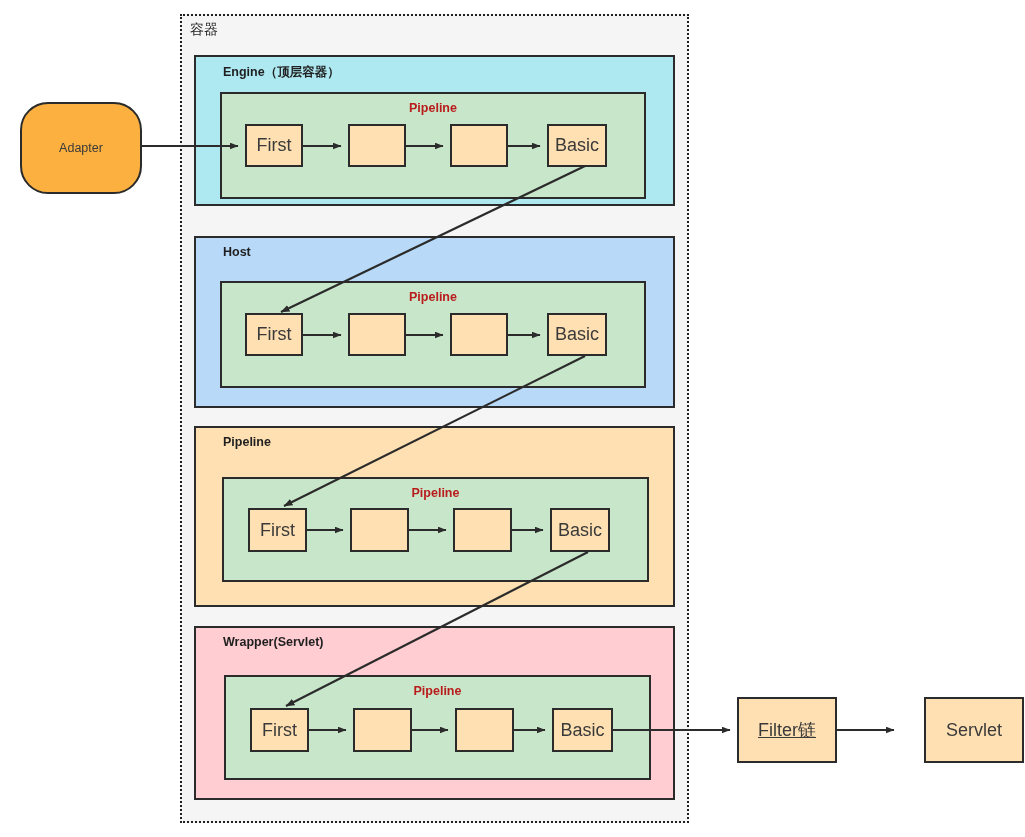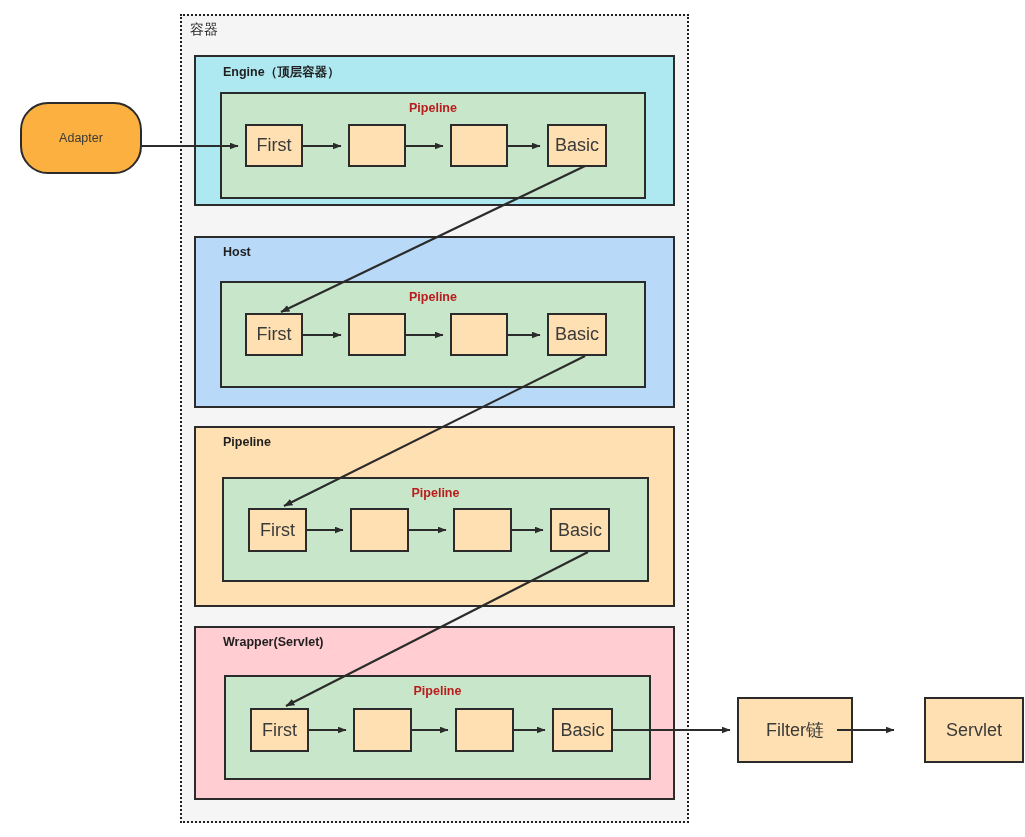--- a/index.html
+++ b/index.html
@@ -133,22 +133,22 @@
       <div class="abs pipeline" style="left: 224px; top: 675px; width: 427px; height: 105px;">
         <span class="pipeline-label">Pipeline</span>
       </div>
       <div class="abs node" style="left: 250px; top: 708px; width: 59px; height: 44px;">First</div>
       <div class="abs node" style="left: 353px; top: 708px; width: 59px; height: 44px;"></div>
       <div class="abs node" style="left: 455px; top: 708px; width: 59px; height: 44px;"></div>
       <div class="abs node" style="left: 552px; top: 708px; width: 61px; height: 44px;">Basic</div>
     </div>
 
   <div id="external-layer">
-      <div class="abs node adapter" style="left: 20px; top: 102px; width: 122px; height: 72px; border-radius: 28px;">Adapter</div>
-      <div class="abs node" style="left: 737px; top: 697px; width: 116px; height: 66px;">Filter链</div>
+      <div class="abs node adapter" style="left: 20px; top: 102px; width: 122px; height: 92px; border-radius: 28px;">Adapter</div>
+      <div class="abs node" style="left: 737px; top: 697px; width: 100px; height: 66px; text-decoration: underline;">Filter链</div>
       <div class="abs node" style="left: 901px; top: 697px; width: 100px; height: 66px; margin-left: 23px;">Servlet</div>
     </div>
 
   <svg class="overlay" id="connector-layer" viewBox="0 0 1025 837">
     <defs>
       <marker id="arrowhead" markerWidth="9" markerHeight="7" refX="8.5" refY="3.5" orient="auto" markerUnits="userSpaceOnUse">
         <polygon points="0 0, 9 3.5, 0 7" fill="#2b2b2b"></polygon>
       </marker>
     </defs>
   <line x1="142" y1="146" x2="238" y2="146" stroke="#2b2b2b" stroke-width="2" marker-end="url(#arrowhead)"></line>

